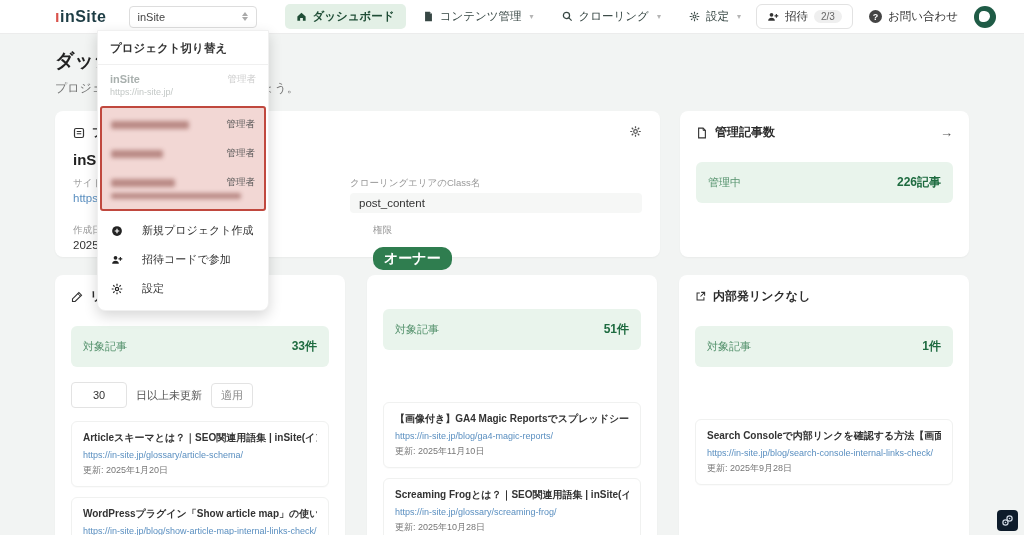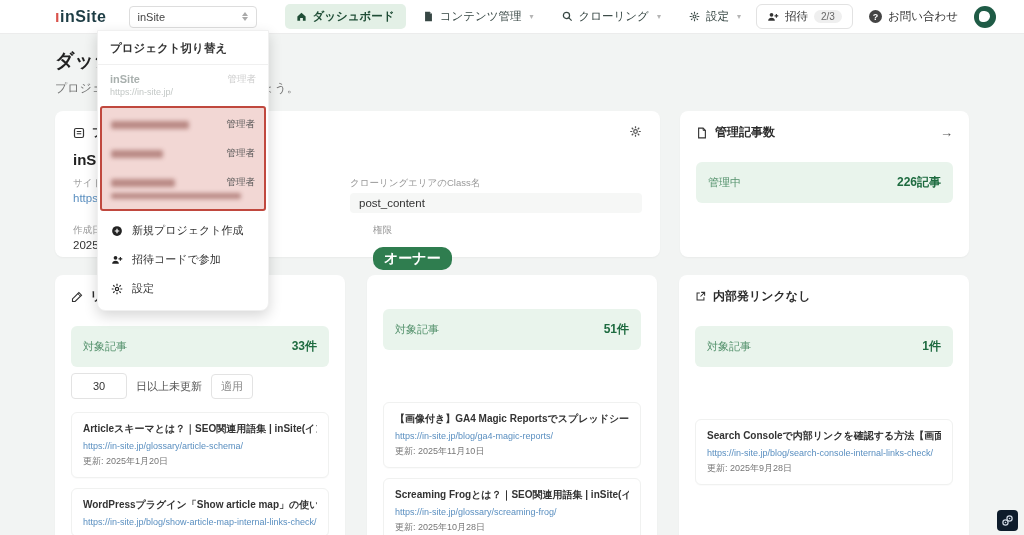--- a/index.html
+++ b/index.html
@@ -68,21 +68,21 @@
   .badge-owner { display:inline-block; background:#2f7d4f; color:#fff; font-size:14px; font-weight:bold;
     border-radius:10px; padding:2.5px 11px; margin-top:10px; }
   .count-card { width:290px; height:146px; padding:13px 16px; }
   .green-bar { background:#e9f4ec; border-radius:6px; padding:12px 12px; display:flex;
     align-items:center; justify-content:space-between; margin-top:21px; }
   .green-bar .lab { font-size:11px; color:#55926d; }
   .green-bar .val { font-size:12px; font-weight:bold; color:#1e6b40; }
   
   .row2 { display:flex; gap:22px; margin-top:18px; align-items:stretch; height:400px; }
   .list-card { width:290px; padding:13px 16px; }
-  .filter-row { display:flex; align-items:center; gap:9px; margin-top:6px; }
+  .filter-row { display:flex; align-items:center; gap:9px; margin-top:15px; }
   .filter-input { width:56px; height:26px; border:1px solid #e3e3e3; border-radius:4px;
     text-align:center; font-size:11px; color:#333; font-family:inherit; }
   .filter-label { font-size:11px; color:#555; }
   .apply-btn { border:1px solid #e3e3e3; background:#fff; border-radius:4px; padding:4px 9px;
     font-size:11px; color:#888; cursor:pointer; font-family:inherit; }
   .articles { display:flex; flex-direction:column; gap:10px; margin-top:13px; }
   .articles.pushed { margin-top:52px; }
   .article {
     border:1px solid #f0f1f0; border-radius:6px; padding:9px 11px; background:#fff;
     box-shadow:0 1px 1px rgba(0,0,0,.02); cursor:pointer;
@@ -99,21 +99,21 @@
   .dd-current { padding:8px 12px 9px; display:flex; justify-content:space-between; }
   .dd-current .nm { font-size:11px; font-weight:bold; color:#a9b0ae; }
   .dd-current .ur { font-size:9px; color:#c3c8c6; margin-top:2px; }
   .dd-current .role { font-size:9.5px; color:#ccc; }
   .dd-red { margin:0 2px; border:2px solid #c0483e; background:#f2d7d4; border-radius:3px; padding:2px 0; }
   .dd-red-row { display:flex; align-items:center; justify-content:space-between; padding:8px 9px; }
   .blur-blob { background:#b98a85; height:8px; border-radius:2px; filter:blur(2px); }
   .dd-red-row .role { font-size:9.5px; color:#555; }
   .dd-red-sub { height:6px; width:130px; margin:-4px 0 8px 9px; }
   .dd-actions { padding:5px 0 7px; }
-  .dd-action { display:flex; align-items:center; gap:9px; padding:7px 13px; font-size:11px; color:#333; cursor:pointer; }
+  .dd-action { display:flex; align-items:center; gap:19px; padding:7px 13px; font-size:11px; color:#333; cursor:pointer; }
   .dd-action svg { flex:0 0 auto; }
   
   .corner-tool { position:fixed; right:6px; bottom:4px; width:21px; height:21px; background:#0e1c2b;
     border-radius:4px; display:flex; align-items:center; justify-content:center; cursor:pointer; z-index:30; }
 </style>
 </head>
 <body>
 
 <div class="header">
   <div class="logo"><span class="dot">ı</span><span>inSite</span></div>

